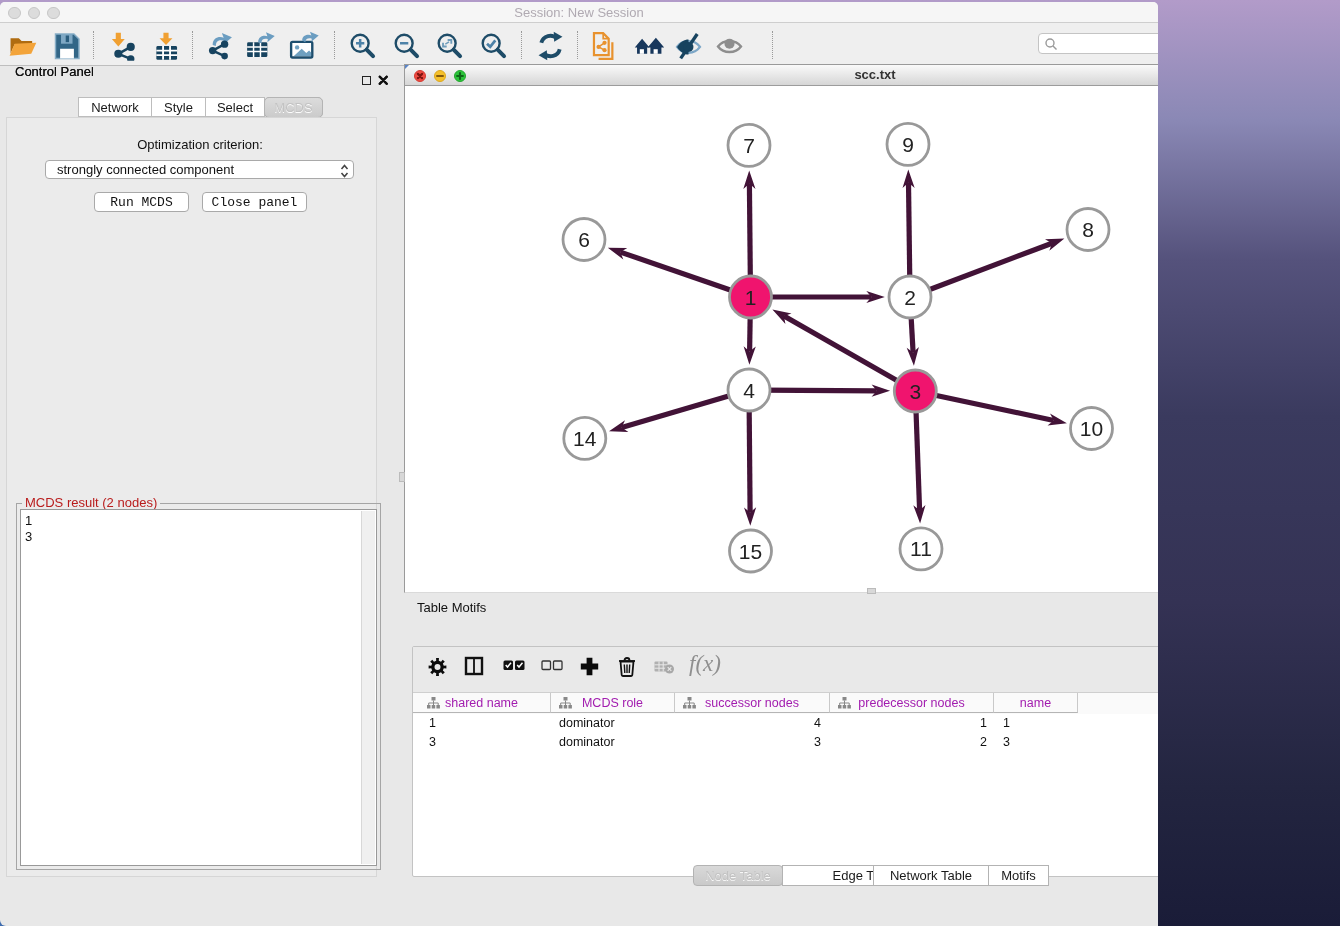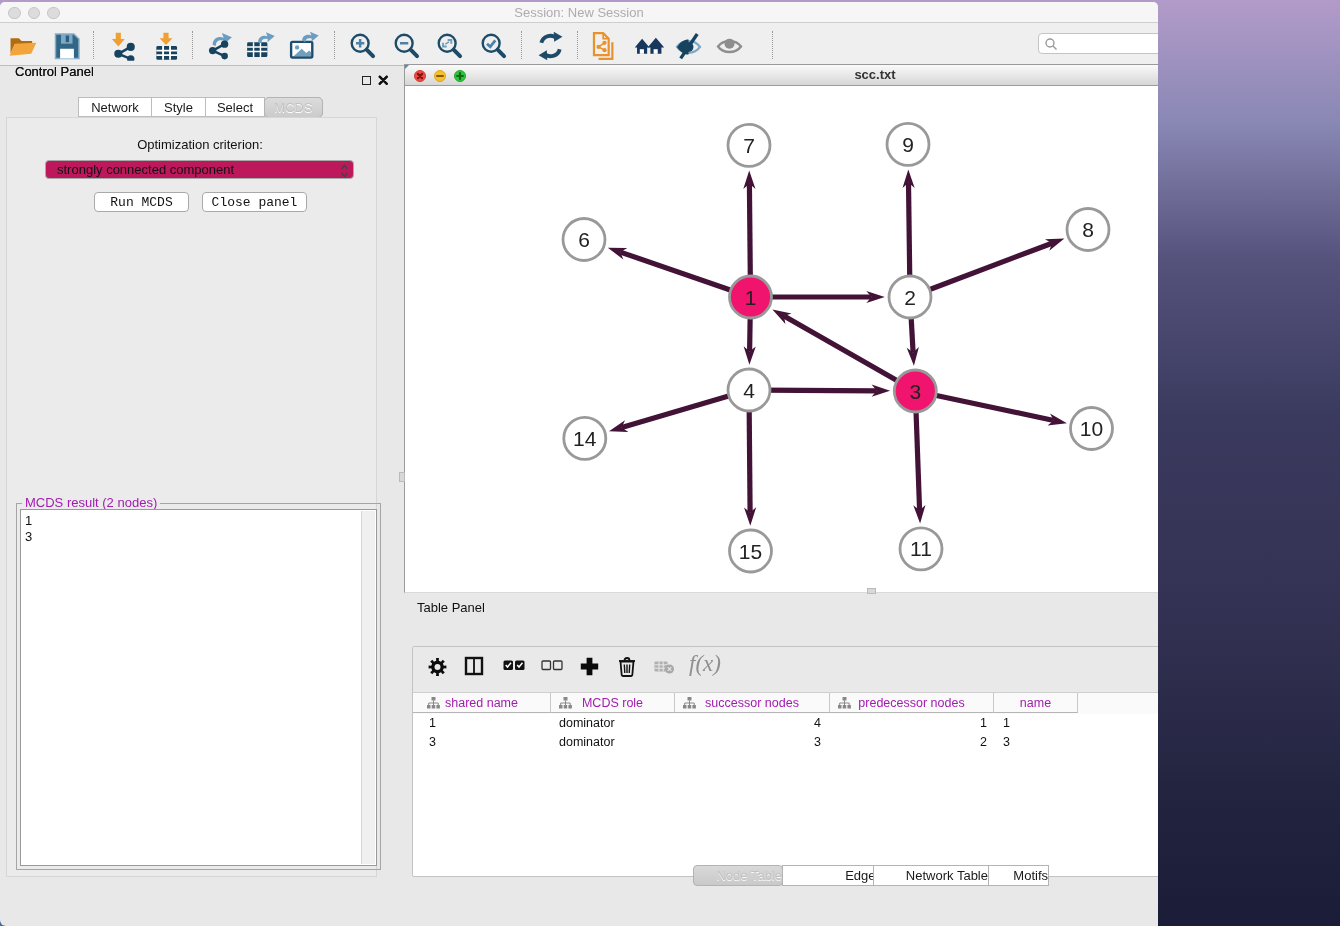--- a/index.html
+++ b/index.html
@@ -13,42 +13,42 @@
   .tsep{position:absolute;top:8px;height:28px;width:0;border-left:1px dotted #9a9a9a;}
   .ticon{position:absolute;top:0;transform:scale(0.92);transform-origin:50% 50%;}
   .search{position:absolute;left:1038px;top:10px;width:291px;height:19px;background:#fff;border:1px solid #c4c4c4;border-radius:4px;}
 
   
   .cp-title{position:absolute;left:15px;top:62px;font-size:13px;color:#111;}
   .tabs{position:absolute;top:95px;height:20px;}
   .tab{position:absolute;top:0;height:18px;background:#fff;border:1px solid #bdbdbd;box-sizing:content-box;font-size:13px;text-align:center;color:#1a1a1a;line-height:19px;}
   .tabsel{background:linear-gradient(#dcdcdc,#cbcbcb);color:#c3c3c3;text-shadow:0 1px 0 #fdfdfd;border-radius:5px;border:1px solid #b4b4b4;}
   .cp-content{position:absolute;left:6px;top:115px;width:371px;height:760px;background:#ebebeb;border:1px solid #d6d6d6;box-sizing:border-box;}
-  .combo{position:absolute;left:45px;top:158px;width:309px;height:19px;background:#be185d;border:1px solid #a9a9a9;border-radius:4px;font-size:13px;color:#111;line-height:18px;padding-left:11px;box-sizing:border-box;}
+  .combo{position:absolute;left:45px;top:158px;width:309px;height:19px;background:#ffffff;border:1px solid #a9a9a9;border-radius:4px;font-size:13px;color:#111;line-height:18px;padding-left:11px;box-sizing:border-box;}
   .btn{position:absolute;top:190px;height:20px;background:#fff;border:1px solid #a9a9a9;border-radius:4px;font-size:13px;color:#111;text-align:center;line-height:19px;box-sizing:border-box;font-family:Liberation Mono, monospace;}
   .fieldset{position:absolute;left:16px;top:501px;width:363px;height:365px;border:1px solid #a5a5a5;}
-  .fslabel{position:absolute;left:5px;top:-9px;background:#ebebeb;padding:0 3px;font-size:13px;color:#a21caf;}
+  .fslabel{position:absolute;left:5px;top:-9px;background:#ebebeb;padding:0 3px;font-size:13px;color:#b91c1c;}
   .fswhite{position:absolute;left:3px;top:5px;right:3px;bottom:3px;background:#fff;border:1px solid #999;}
   .sb{position:absolute;right:1px;top:1px;width:13px;bottom:1px;background:#f0f0f0;border-left:1px solid #d8d8d8;}
 
   
   .gwin{position:absolute;left:404px;top:62px;width:934px;height:529px;border:1px solid #9a9a9a;border-bottom:1px solid #dadada;border-right:none;box-sizing:border-box;background:#fff;}
   .gtitle{position:absolute;left:0;top:0;width:100%;height:20px;background:linear-gradient(#fafafa,#d6d6d6);border-bottom:1px solid #9c9c9c;}
   .gt-text{position:absolute;width:100%;text-align:center;top:2px;padding-left:7px;box-sizing:border-box;font-size:13px;font-weight:bold;color:#333;}
   .gdot{position:absolute;top:4.5px;width:12px;height:12px;border-radius:50%;box-sizing:border-box;}
 
   
   .tp-title{position:absolute;left:417px;top:598px;font-size:13px;color:#111;}
   .tp-box{position:absolute;left:412px;top:644px;width:919px;height:229px;background:#fff;border:1px solid #c3c3c3;border-radius:2px;}
   .tp-toolbar{position:absolute;left:0;top:0;width:100%;height:45px;background:#e9e9e9;border-bottom:1px solid #cfcfcf;}
   .th-row{position:absolute;left:0;top:46px;width:100%;height:21px;background:#fafafa;}
   .th-cell{position:absolute;top:0;height:20px;border-right:1px solid #c9c9c9;border-bottom:1px solid #b5b5b5;font-size:12.5px;color:#a21caf;text-align:center;line-height:20px;box-sizing:border-box;}
   .td{position:absolute;font-size:12.5px;color:#111;height:19px;line-height:19px;}
   .btabs{position:absolute;top:863px;height:21px;}
-  .btab{position:absolute;top:0;height:19px;background:#fff;border:1px solid #b3b3b3;font-size:13px;color:#1a1a1a;text-align:right;line-height:19px;}
+  .btab{position:absolute;top:0;height:19px;background:#fff;border:1px solid #b3b3b3;font-size:13px;color:#1a1a1a;text-align:center;line-height:19px;}
   .btabsel{background:linear-gradient(#d9d9d9,#c9c9c9);color:#c2c2c2;text-shadow:0 1px 0 #f8f8f8;border-radius:4px;}
 
   
   .status{position:absolute;left:0;top:889px;width:100%;height:33px;background:#ececec;border-top:1px solid #c2c2c2;}
   .nl{font-size:21px;fill:#222;text-anchor:middle;dominant-baseline:central;font-family:"Liberation Sans",sans-serif;}
 </style>
 </head>
 <body>
 <div class="desk"></div>
 <div style="position:absolute;left:0;top:920px;width:7px;height:6px;background:#3f6cae;"></div>
@@ -488,21 +488,21 @@
 <text x="683.0" y="143.5" class="nl">8</text>
 <text x="503.0" y="58.3" class="nl">9</text>
 <text x="686.5" y="342.5" class="nl">10</text>
 <text x="516.0" y="462.8" class="nl">11</text>
 <text x="179.8" y="352.4" class="nl">14</text>
 <text x="345.5" y="465.0" class="nl">15</text>
 </g>
     </svg>
   </div>
 
-  <div class="tp-title">Table Panel</div>
+  <div class="tp-title">Table Motifs</div>
   <div id="tp-buttons">
     <div style="position:absolute;left:1301px;top:600.5px;width:7px;height:7px;border:1.4px solid #222;"></div>
     <svg style="position:absolute;left:1317px;top:599.5px;" width="10.5" height="10.5" viewBox="0 0 10.5 10.5">
         <path d="M1.8 1.8 L8.7 8.7 M8.7 1.8 L1.8 8.7" stroke="#111" stroke-width="2.3" stroke-linecap="round"></path>
       </svg>
   </div>
   <div class="tp-box">
     <div class="tp-toolbar" id="tp-toolbar">
       <svg style="position:absolute;left:15px;top:10px;" width="19" height="20" viewBox="0 0 19 20">
         <path d="M8.20 3.73 L8.04 1.12 L10.96 1.12 L10.80 3.73 L13.01 4.65 L14.74 2.69 L16.81 4.76 L14.85 6.49 L15.77 8.70 L18.38 8.54 L18.38 11.46 L15.77 11.30 L14.85 13.51 L16.81 15.24 L14.74 17.31 L13.01 15.35 L10.80 16.27 L10.96 18.88 L8.04 18.88 L8.20 16.27 L5.99 15.35 L4.26 17.31 L2.19 15.24 L4.15 13.51 L3.23 11.30 L0.62 11.46 L0.62 8.54 L3.23 8.70 L4.15 6.49 L2.19 4.76 L4.26 2.69 L5.99 4.65 Z" fill="#0c0c0c"></path>

